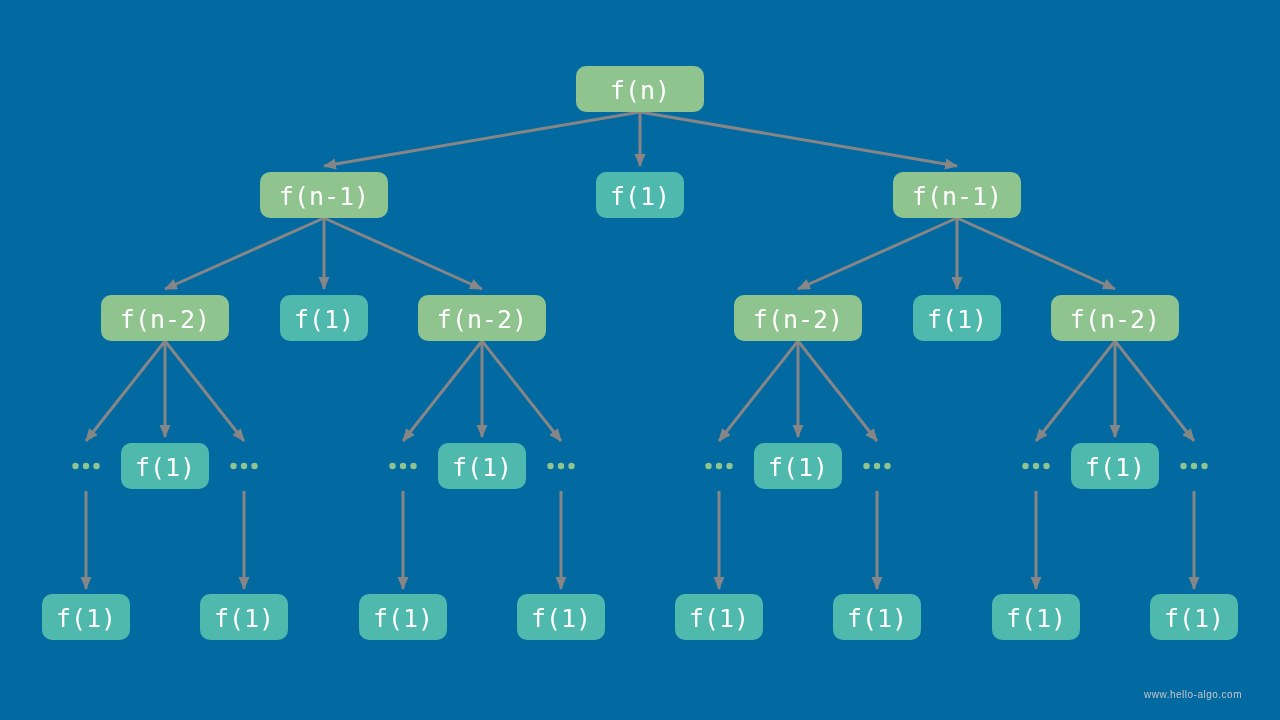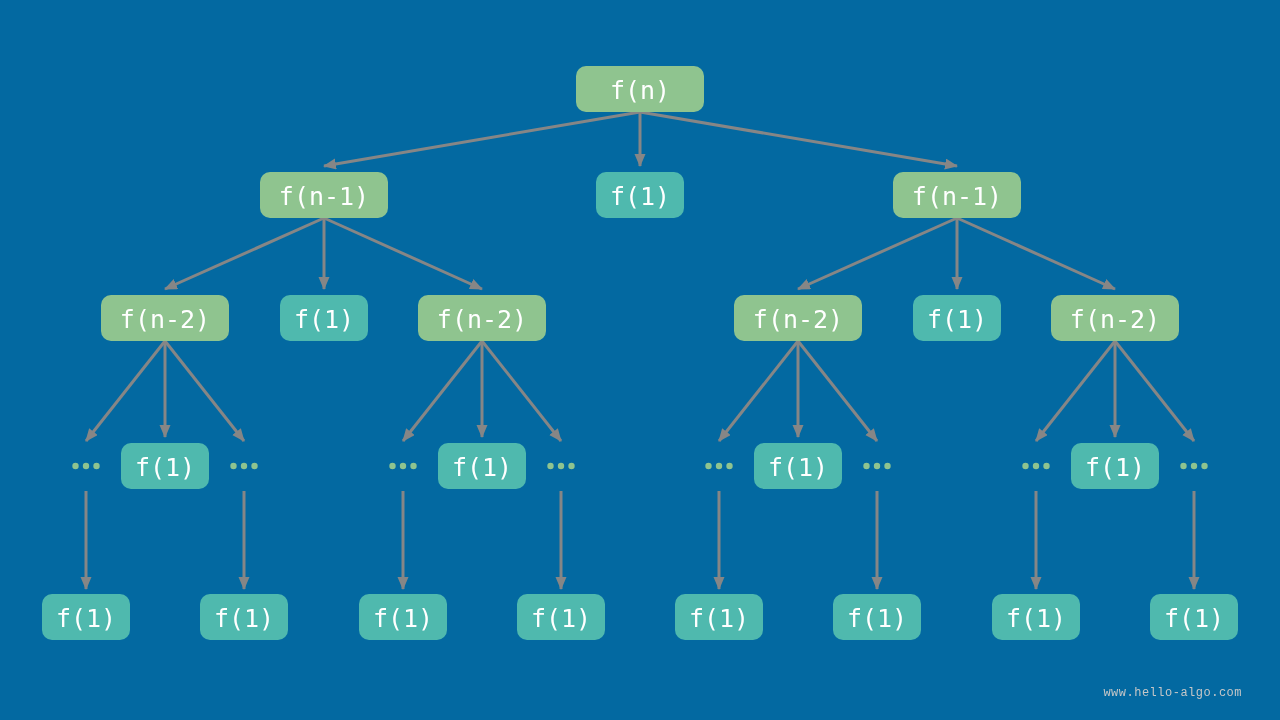--- a/index.html
+++ b/index.html
@@ -21,22 +21,22 @@
     top: 0;
   }
   .node-label {
     font-family: "DejaVu Sans Mono", "Liberation Mono", monospace;
     font-weight: 500;
   }
   .watermark {
     position: absolute;
     right: 38px;
     bottom: 20px;
-    font-family: Liberation Mono, monospace;
-    font-size: 12px;
+    font-family: Liberation Sans, sans-serif;
+    font-size: 10px;
     letter-spacing: 0.5px;
     color: #c7c7c7;
     user-select: none;
   }
 </style>
 </head>
 <body>
 
 <div class="stage">
   <svg id="tree-svg" width="1280" height="720" viewBox="0 0 1280 720">

